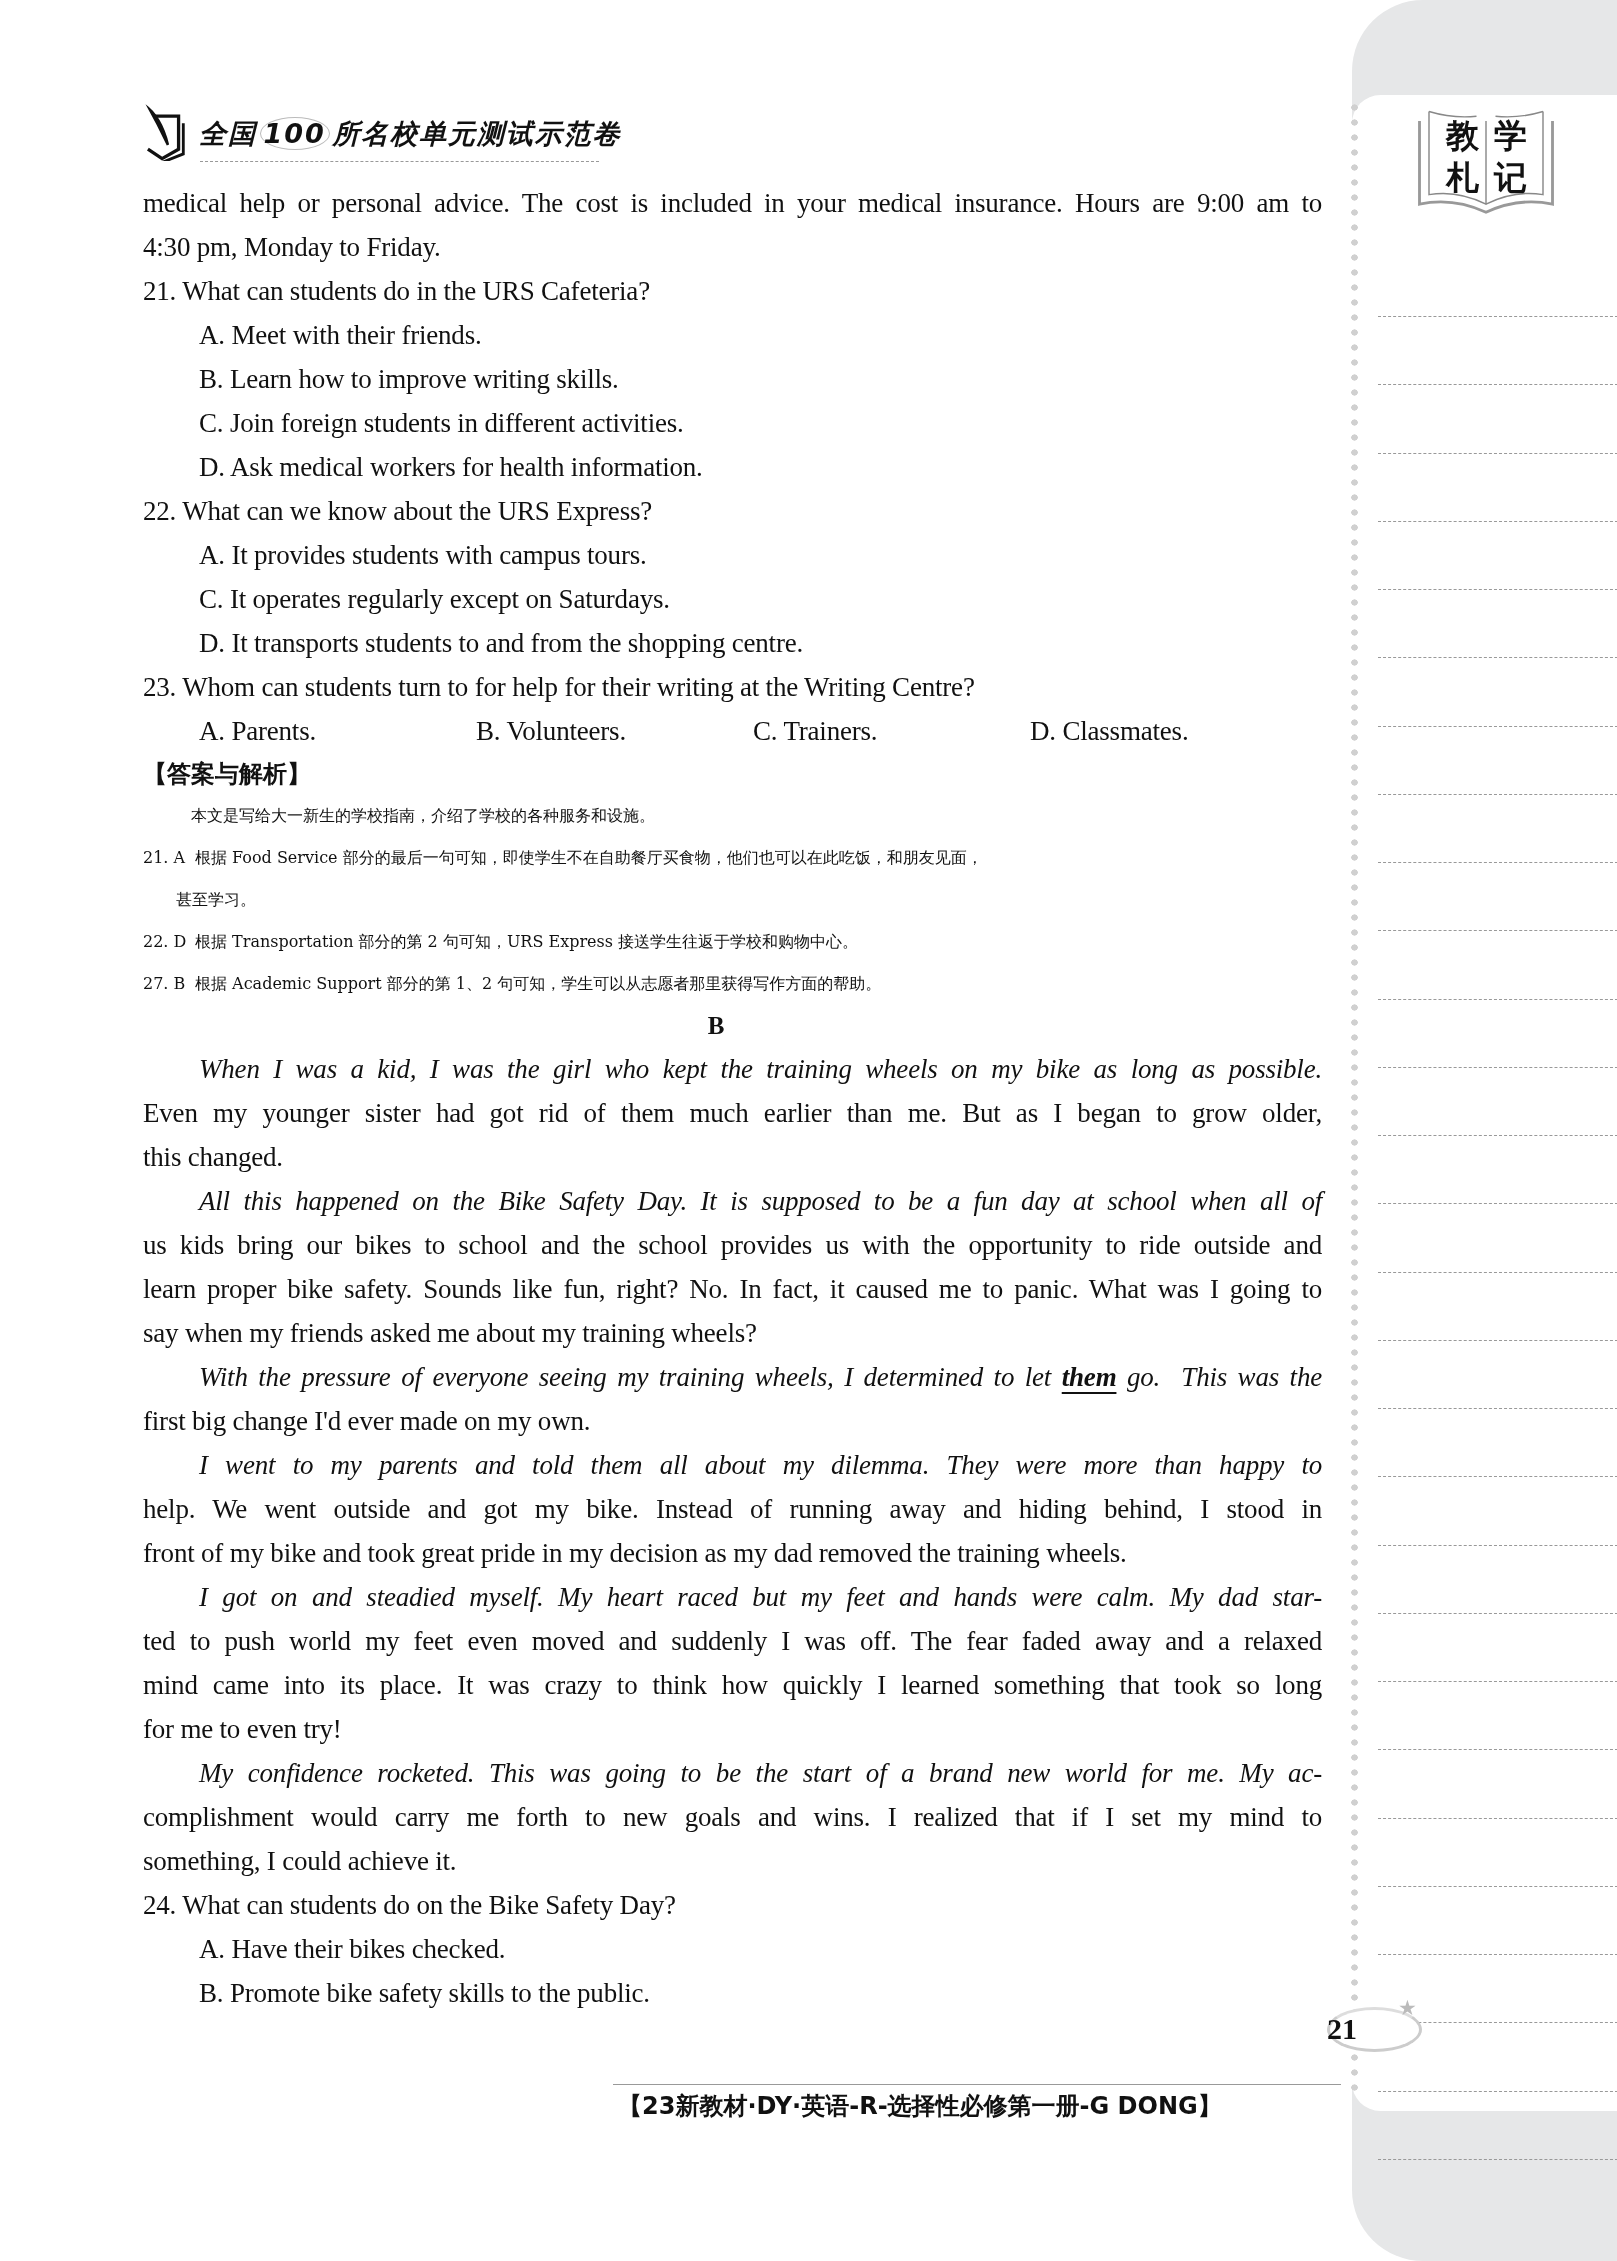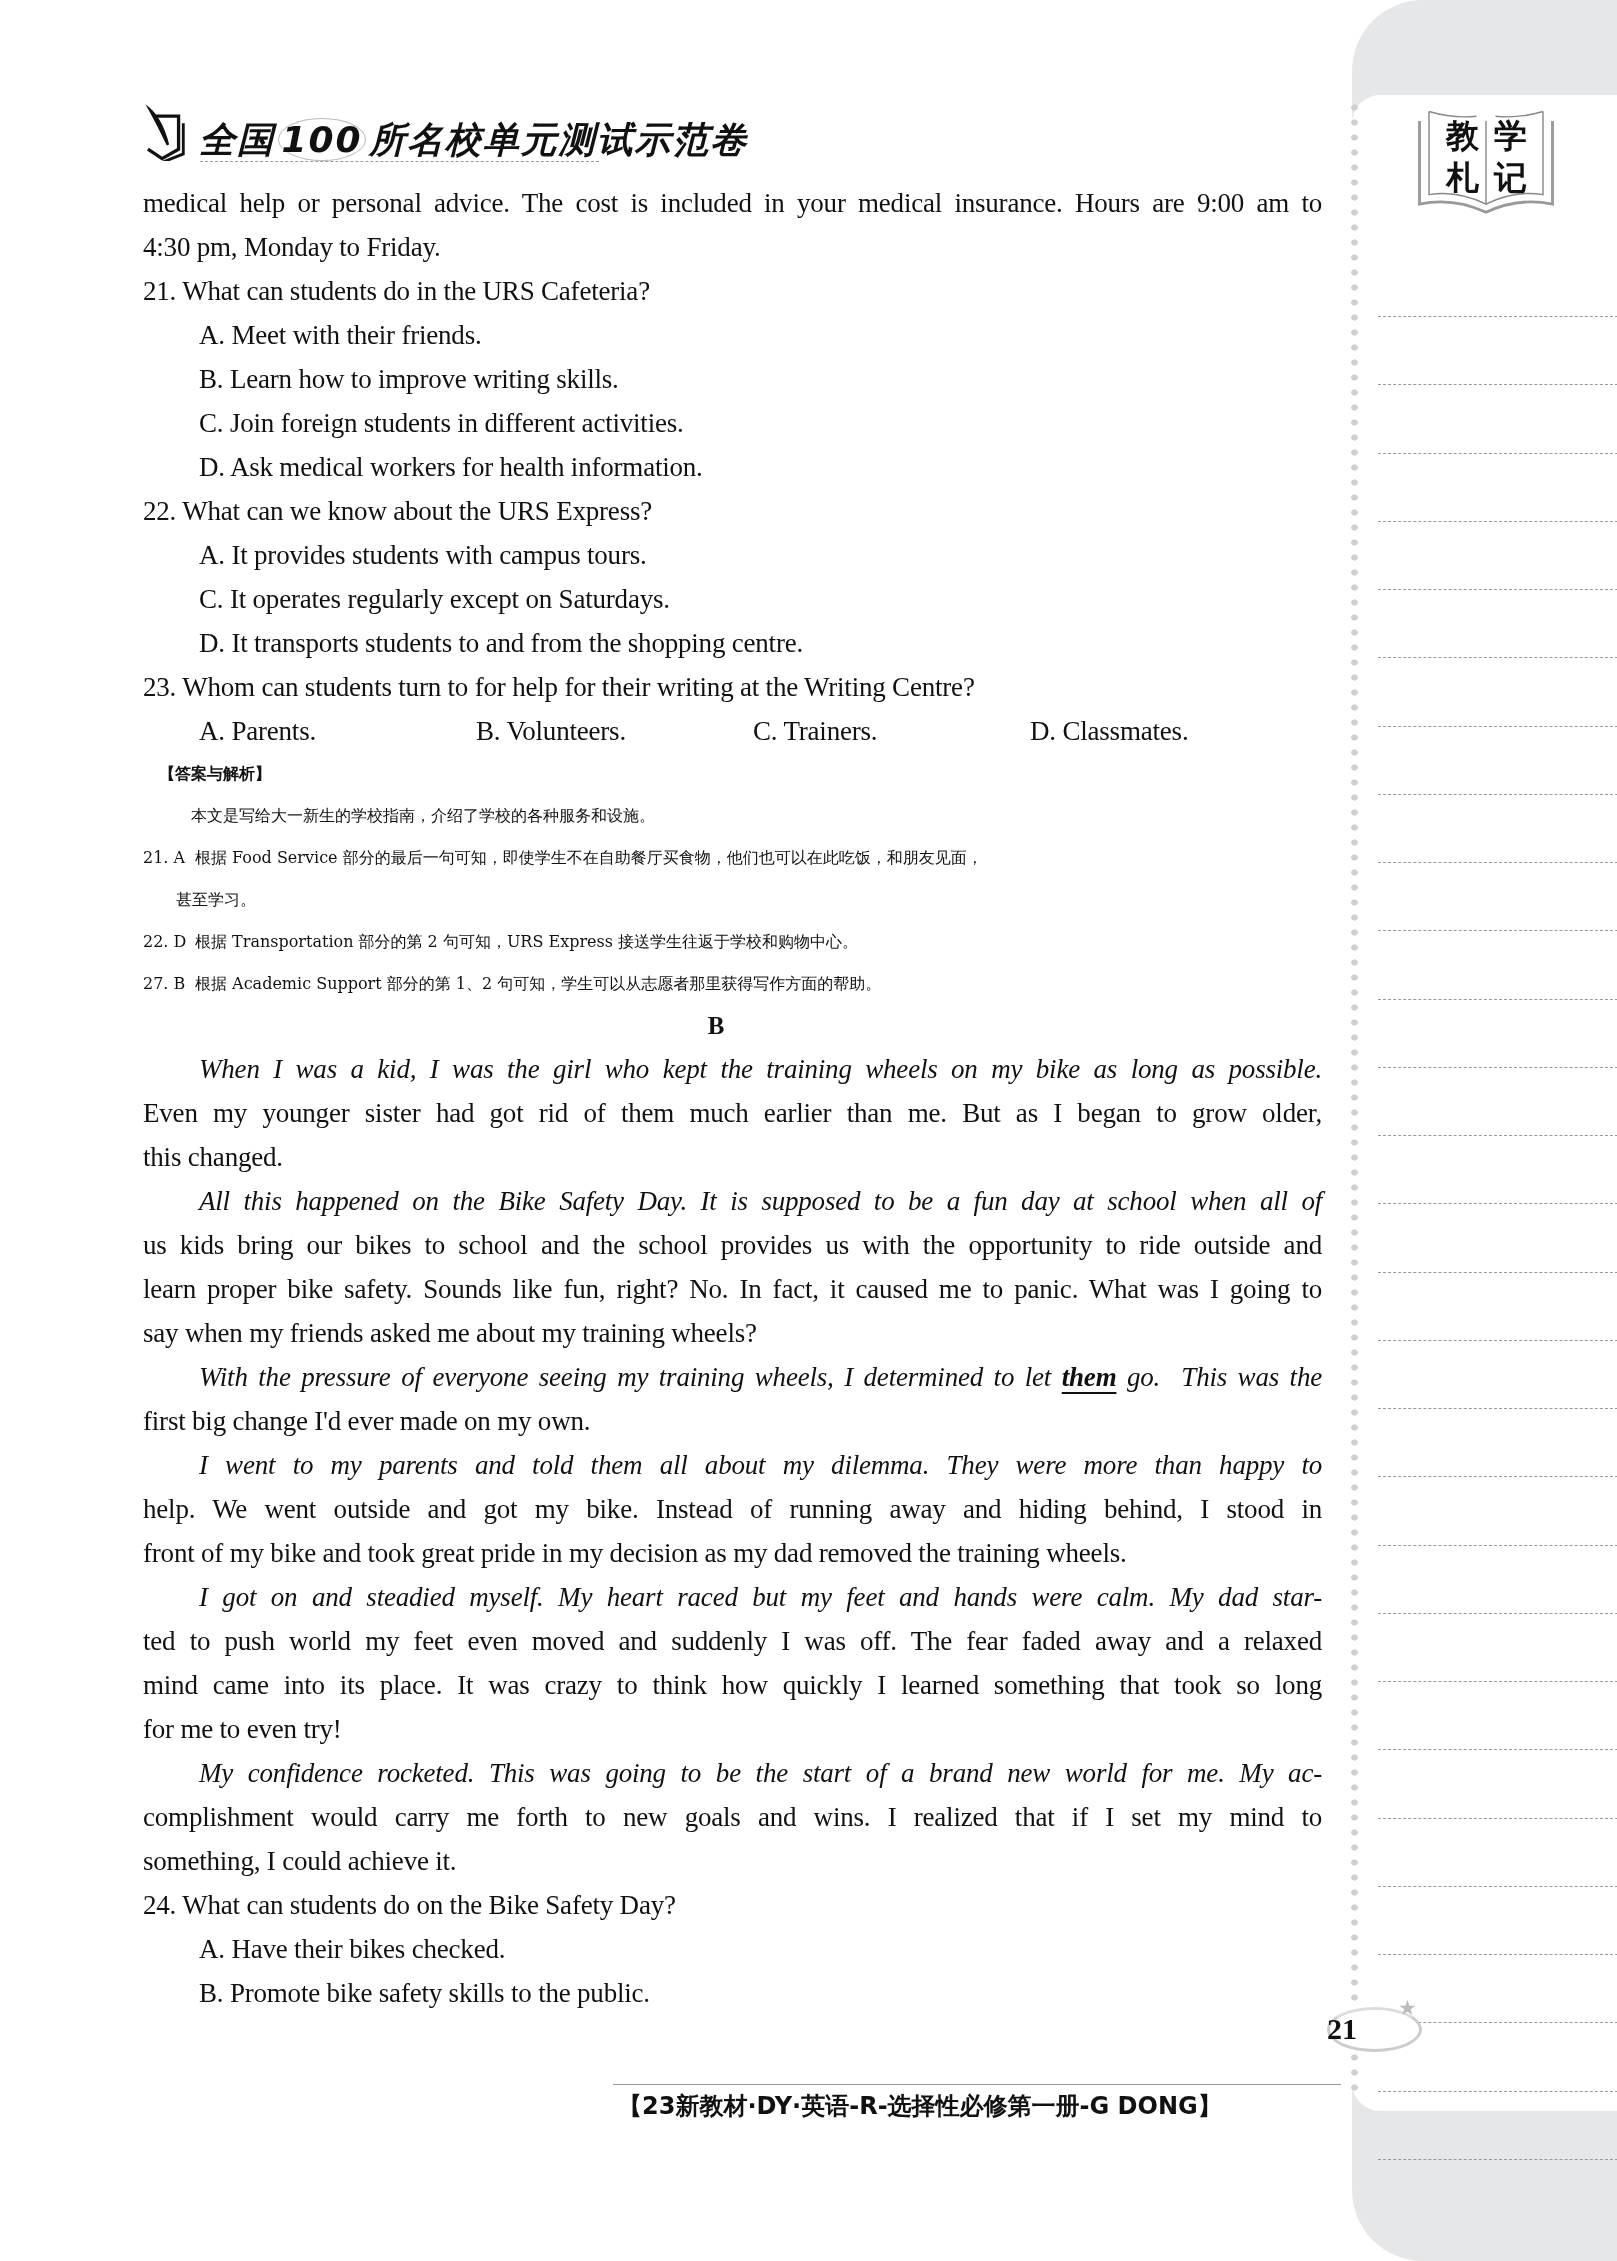--- a/index.html
+++ b/index.html
@@ -3,34 +3,34 @@
 <meta charset="utf-8">
 <style>
   html, body { margin:0; padding:0; background:#fff; }
   body { width:1617px; height:2261px; position:relative; overflow:hidden;
          font-family:"Liberation Serif","DejaVu Serif",serif; color:#111; }
 
   
   .logo { position:absolute; left:143px; top:102px; width:418px; height:62px; }
   .logo .mark { position:absolute; left:0; top:0; width:57px; height:59px; }
   .logo .title { position:absolute; left:56px; top:14.3px; font-family:"DejaVu Sans",sans-serif;
-                 font-weight:bold; font-size:36px; letter-spacing:1.9px; color:#111; white-space:nowrap; font-style:italic; }
+                 font-weight:bold; font-size:27px; letter-spacing:1.9px; color:#111; white-space:nowrap; font-style:italic; }
   .logo .title .hundred { display:inline-block; border:1.9px solid #bbb; border-radius:50%;
                  padding:0 2.9px; margin:0 2.9px; font-family:"DejaVu Sans",sans-serif; }
   .logo .rule { position:absolute; left:57px; top:59px; width:399px; border-top:1.4px dashed #999; }
 
   
   .main { position:absolute; left:143px; top:181px; width:1179px; }
   .line { font-size:27px; line-height:44px; height:44px; white-space:nowrap; letter-spacing:-0.2px; }
   .just { text-align:justify; text-align-last:justify; }
   .ind { padding-left:56px;font-style:italic; }
   .opt { padding-left:56px; }
   .opts4 { display:flex; padding-left:56px; }
   .opts4 span { width:277px; }
-  .ans-head { font-family:"DejaVu Sans",sans-serif; font-weight:bold; font-size:16px; line-height:42px; height:42px;margin-left:16px; }
+  .ans-head { font-family:"DejaVu Sans",sans-serif; font-weight:bold; font-size:24px; line-height:42px; height:42px; }
   .ans { font-family:"DejaVu Serif",serif; font-size:16px; line-height:42px; height:42px; white-space:nowrap; }
   .ans .k { display:inline-block; width:52px; }
   .sectionB { text-align:center; font-weight:bold; font-size:25px; line-height:42px; height:42px; padding-right:33px; }
   .u { font-weight:bold; text-decoration:underline; text-underline-offset:5.7px; }
 
   
   .footer-rule { position:absolute; left:613px; top:2084px; width:728px; border-top:1.9px solid #999; }
   .footer-text { position:absolute; left:618px; top:2090px; font-family:"DejaVu Sans",sans-serif;
                  font-weight:bold; font-size:24px; white-space:nowrap; }
 

